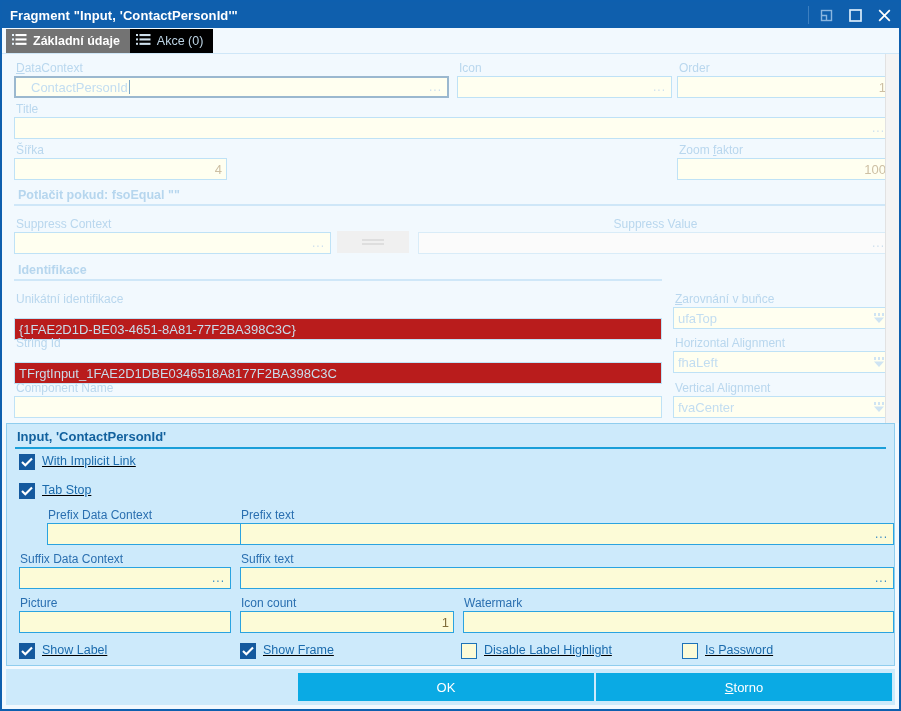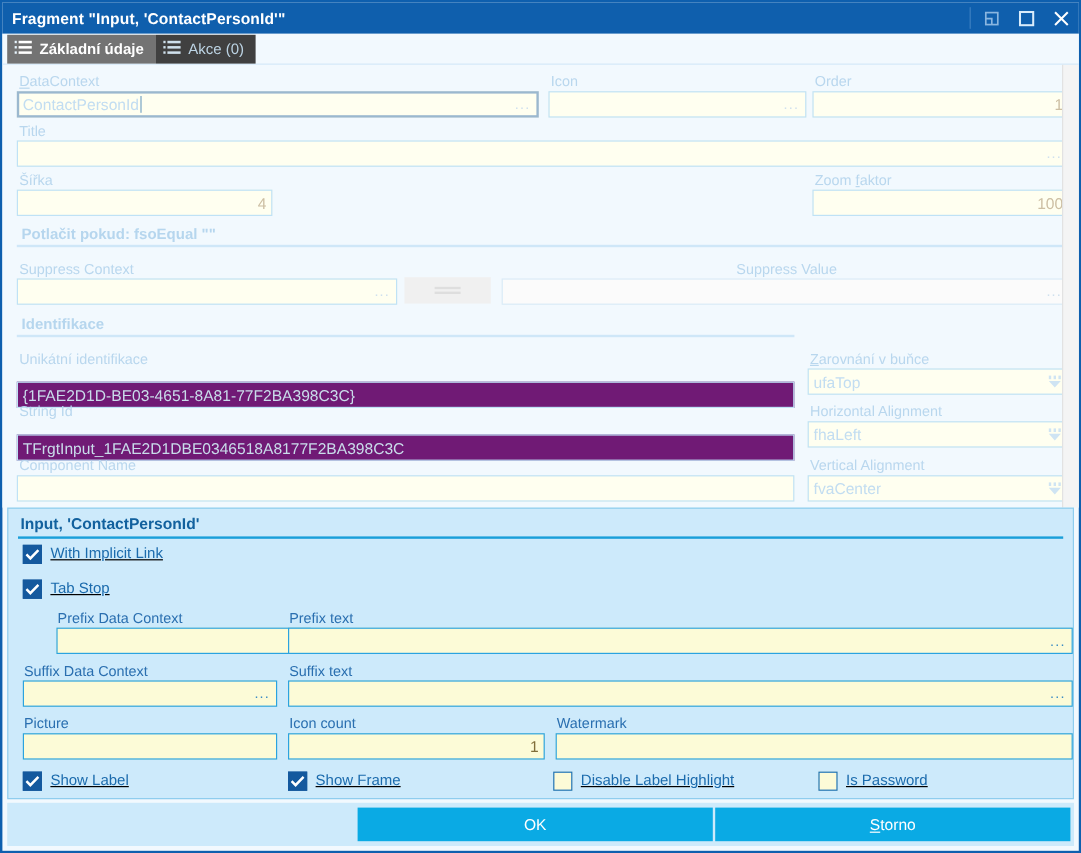--- a/index.html
+++ b/index.html
@@ -52,21 +52,21 @@
     display: flex; align-items: flex-end;
     padding-left: 4px;
     border-bottom: 1px solid #cfe7f8;
   }
   .tab {
     height: 24px; display: flex; align-items: center;
     padding: 0 10px 0 6px; gap: 6px; font-size: 12.5px;
     cursor: default; white-space: nowrap;
   }
   .tab.active { background: #737373; color: #ffffff; font-weight: bold; }
-  .tab.inactive { background: #404040; color: #bcd3e3; }
+  .tab.inactive { background: #000000; color: #bcd3e3; }
   .tab .ic-lines { display: block; }
 
   
   .body-area {
     flex: 1 1 auto; position: relative; display: flex;
     min-height: 0;
   }
   .content {
     flex: 1 1 auto; position: relative; overflow: hidden;
     background: #f2f9fe;
@@ -84,23 +84,23 @@
   }
   .fld-label .acc { text-decoration: underline; }
 
   .input {
     height: 22px; background: #fffff0;
     border: 1px solid #bfe2f6;
     display: flex; align-items: center;
     padding: 0 4px; font-size: 13px; color: #c2ddf1;
     position: relative;
   }
-  .input.focused { border: 2px solid #9bb8cf; padding: 0 3px; }
+  .input.focused { border: 2px solid #9bb8cf; padding: 0 15px; }
   .input.num { justify-content: flex-end; color: #cdbfa3; }
-  .input.readonly { background: #701a75; color: #c9dcea; margin-top: 12px; }
+  .input.readonly { background: #b91c1c; color: #c9dcea; margin-top: 12px; }
   .input.disabled { background: #fbfbfb; border-color:#d9ecf8; color:#cfe0ec; }
   .input .val { overflow: hidden; white-space: nowrap; }
   .input .caret {
     display: inline-block; width: 1px; height: 14px;
     background: #7aa6c6; margin-left: 1px;
   }
   .ellipsis {
     position: absolute; right: 5px; top: 50%; transform: translateY(-50%);
     color: #cfe0ee; font-size: 12px; letter-spacing: 1px; line-height: 1;
   }

